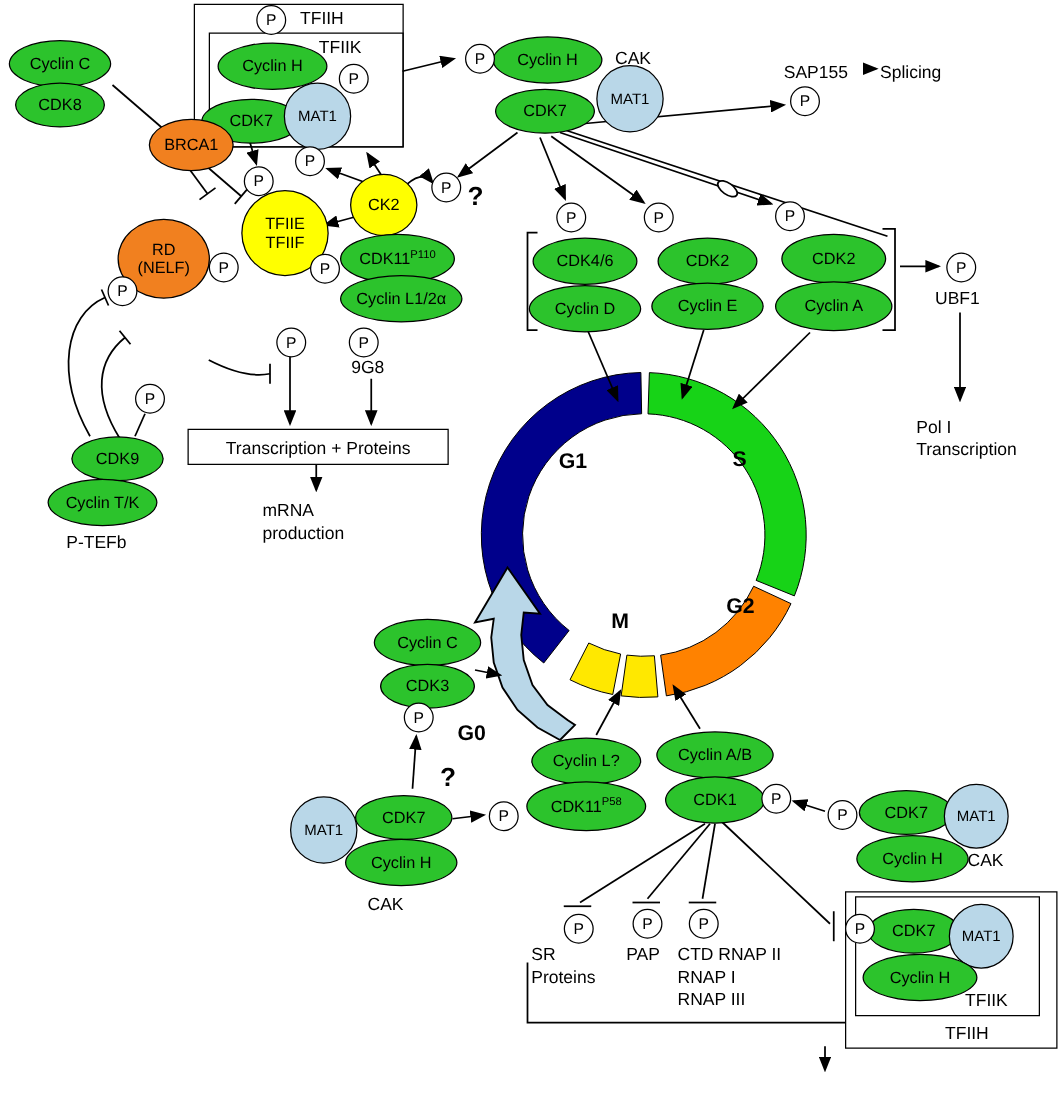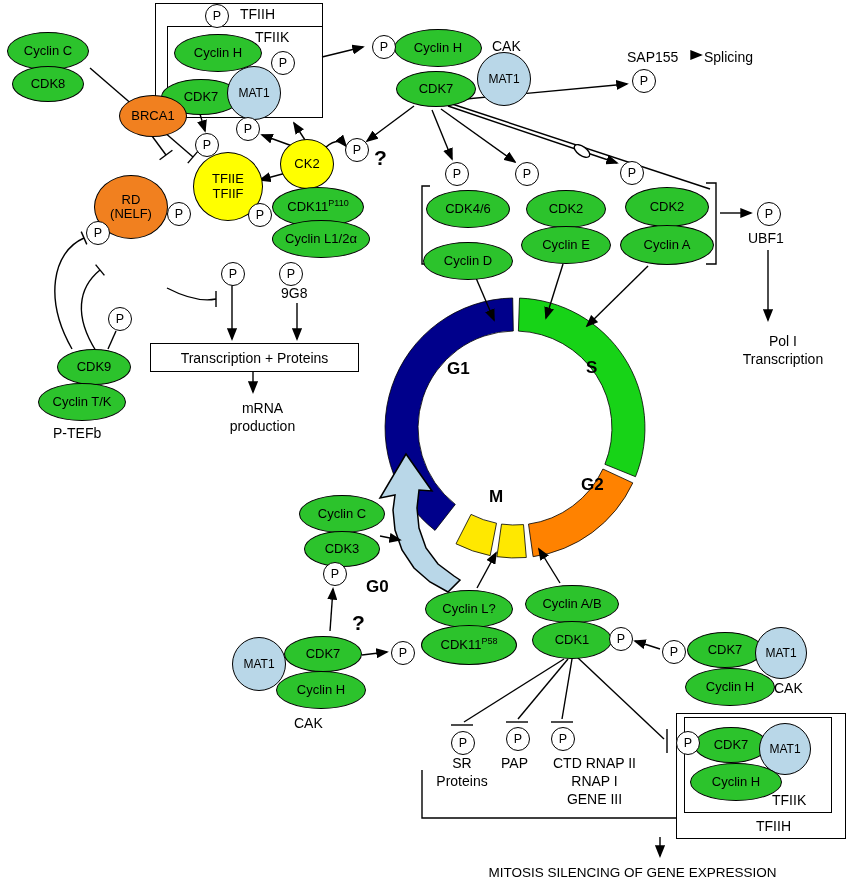--- a/index.html
+++ b/index.html
@@ -7,21 +7,21 @@
   .oval{position:absolute;border:1.6px solid #000;border-radius:50%;display:flex;align-items:center;justify-content:center;text-align:center;font-size:13px;line-height:1.08;z-index:3}
   .g{background:#2cc32c}
   .b{background:#b9d7e8}
   .y{background:#ffff00}
   .o{background:#f1801f}
   .pk{background:#ffa8b8}
   .pc{position:absolute;width:22px;height:22px;border:1.6px solid #000;border-radius:50%;background:#fff;display:flex;align-items:center;justify-content:center;font-size:12.5px;z-index:4}
   .frame{position:absolute;border:1.6px solid #000;z-index:1}
   .tbox{position:absolute;border:1.5px solid #000;background:#fff;display:flex;align-items:center;justify-content:center;font-size:14px;z-index:2}
   .lbl{position:absolute;font-size:14px;white-space:nowrap;z-index:4;line-height:1.3}
-  .ctr{text-align:center;white-space:normal}
+  .ctr{white-space:normal}
   .phase{position:absolute;font-weight:bold;font-size:17px;z-index:4}
   .q{position:absolute;font-weight:bold;font-size:21px;z-index:4}
   #wires{position:absolute;left:0;top:0;z-index:2}
   sup{font-size:9px}
   .nw{white-space:nowrap}
 </style>
 </head>
 <body>
 
 <div id="stage">
@@ -155,21 +155,21 @@
         <span style="display:block">RD</span>
         <span style="display:block">(NELF)</span>
       </span>
   </div>
   <div class="oval g" style="left:272px;top:187px;width:90px;height:38px">
     <span class="nw"><span>CDK11</span><sup>P110</sup></span>
   </div>
   <div class="oval g" style="left:272px;top:220px;width:96px;height:36px">Cyclin L1/2α</div>
 
   <div class="oval g" style="left:426px;top:190px;width:82px;height:36px">CDK4/6</div>
-  <div class="oval g" style="left:423px;top:242px;width:88px;height:36px">Cyclin D</div>
+  <div class="oval g" style="left:423px;top:228px;width:88px;height:36px">Cyclin D</div>
   <div class="oval g" style="left:526px;top:190px;width:78px;height:36px">CDK2</div>
   <div class="oval g" style="left:521px;top:226px;width:88px;height:36px">Cyclin E</div>
   <div class="oval g" style="left:625px;top:187px;width:82px;height:38px">CDK2</div>
   <div class="oval g" style="left:620px;top:225px;width:92px;height:38px">Cyclin A</div>
 
   <div class="oval g" style="left:57px;top:349px;width:72px;height:34px">CDK9</div>
   <div class="oval g" style="left:38px;top:383px;width:86px;height:36px">Cyclin T/K</div>
   <div class="lbl" style="left:53px;top:424px">P-TEFb</div>
 
   <div class="oval g" style="left:299px;top:495px;width:84px;height:36px">Cyclin C</div>
@@ -233,23 +233,22 @@
       <span style="display:block">production</span>
   </div>
   <div class="lbl ctr" style="left:425px;top:754px;width:74px">
     <span style="display:block">SR</span>
       <span style="display:block">Proteins</span>
   </div>
   <div class="lbl" style="left:501px;top:754px">PAP</div>
   <div class="lbl ctr" style="left:542px;top:754px;width:105px">
     <span style="display:block">CTD RNAP II</span>
       <span style="display:block">RNAP I</span>
-      <span style="display:block">GENE III</span>
-  </div>
-  <div class="lbl ctr" style="left:415px;top:864px;width:435px;font-size:13.5px">MITOSIS SILENCING OF GENE EXPRESSION</div>
+      <span style="display:block">RNAP III</span>
+  </div>
 
   <div class="q" style="left:374px;top:146px">?</div>
   <div class="q" style="left:352px;top:611px">?</div>
 
   <div class="phase" style="left:447px;top:359px">G1</div>
   <div class="phase" style="left:586px;top:358px">S</div>
   <div class="phase" style="left:581px;top:475px">G2</div>
   <div class="phase" style="left:489px;top:487px">M</div>
   <div class="phase" style="left:366px;top:577px">G0</div>
 

